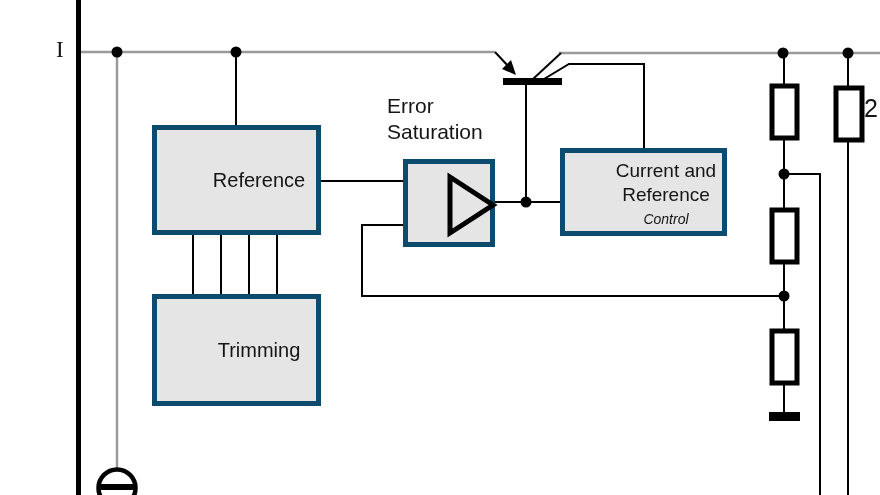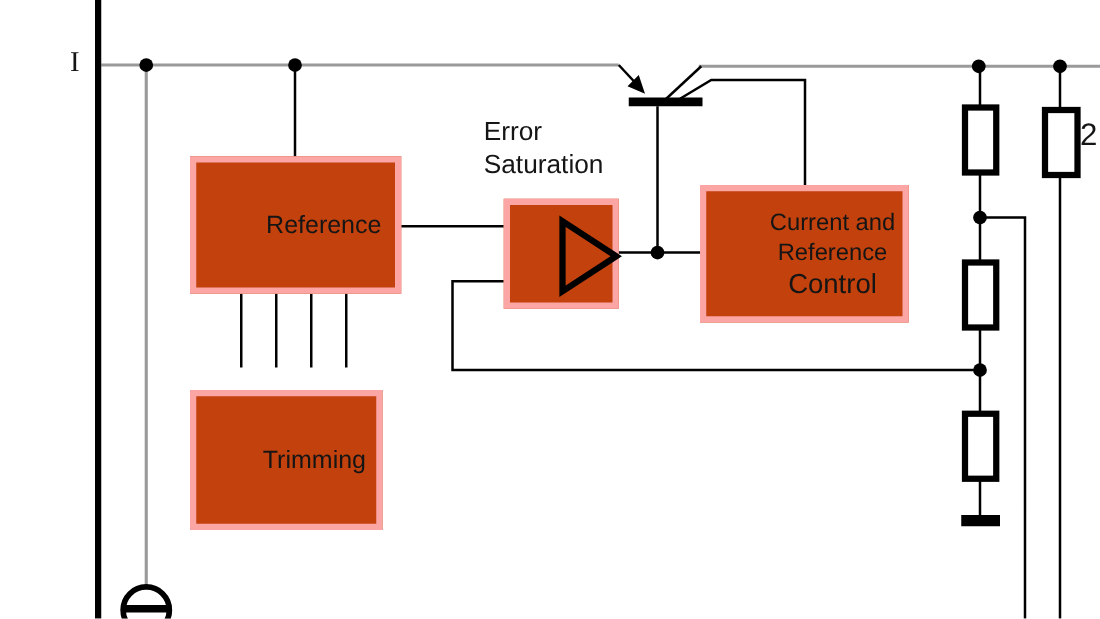--- a/index.html
+++ b/index.html
@@ -8,22 +8,22 @@
     width:880px;height:495px;
     background:#fff;
     overflow:hidden;
     font-family:"Liberation Sans", sans-serif;
     color:#111;
   }
   .wires{position:absolute;left:0;top:0;width:880px;height:495px;}
   .box{
     position:absolute;
     box-sizing:border-box;
-    border:5px solid #fca5a5;
-    background:#c2410c;
+    border:5px solid #0c4a6e;
+    background:#e5e5e5;
     display:flex;
     flex-direction:column;
     align-items:center;
     justify-content:center;
     text-align:center;
     padding-left:45px;
   }
   .box .bline{font-size:20px;line-height:25px;color:#151515;}
   .floating-label{
     position:absolute;
@@ -105,34 +105,34 @@
       <circle cx="526" cy="202" r="5.5"></circle>
       <circle cx="784" cy="174" r="5.5"></circle>
       <circle cx="784" cy="296" r="5.5"></circle>
     </g>
   </svg>
 
   <div class="box" style="left:152px;top:125px;width:169px;height:110px;">
     <div class="bline">Reference</div>
   </div>
 
-  <div class="box" style="left:152px;top:312px;width:154px;height:112px;">
+  <div class="box" style="left:152px;top:294px;width:169px;height:112px;">
     <div class="bline">Trimming</div>
   </div>
 
   <div class="box" style="left:403px;top:159px;width:92px;height:88px;">
     <svg width="82" height="78" viewBox="0 0 82 78">
       <polygon points="19,13 19,69 62,41" fill="none" stroke="#000" stroke-width="5"></polygon>
     </svg>
   </div>
 
-  <div class="box" style="left:560px;top:148px;width:167px;height:110px;">
+  <div class="box" style="left:560px;top:148px;width:167px;height:88px;justify-content:flex-end;">
     <div class="bline" style="font-size:19px;line-height:24px;">Current and</div>
     <div class="bline" style="font-size:19px;line-height:24px;">Reference</div>
-    <div class="bline" style="font-size:22px;line-height:24px;">Control</div>
+    <div class="bline" style="font-size:14px;line-height:24px;font-style:italic;">Control</div>
   </div>
 
   <div class="floating-label" style="left:387px;top:93px;width:122px;">
     <div>Error</div>
     <div>Saturation</div>
   </div>
 
   <div class="pin-label" style="left:56px;top:37px;">I</div>
 
   <div class="res-label" style="left:864px;top:94px;">2</div>

